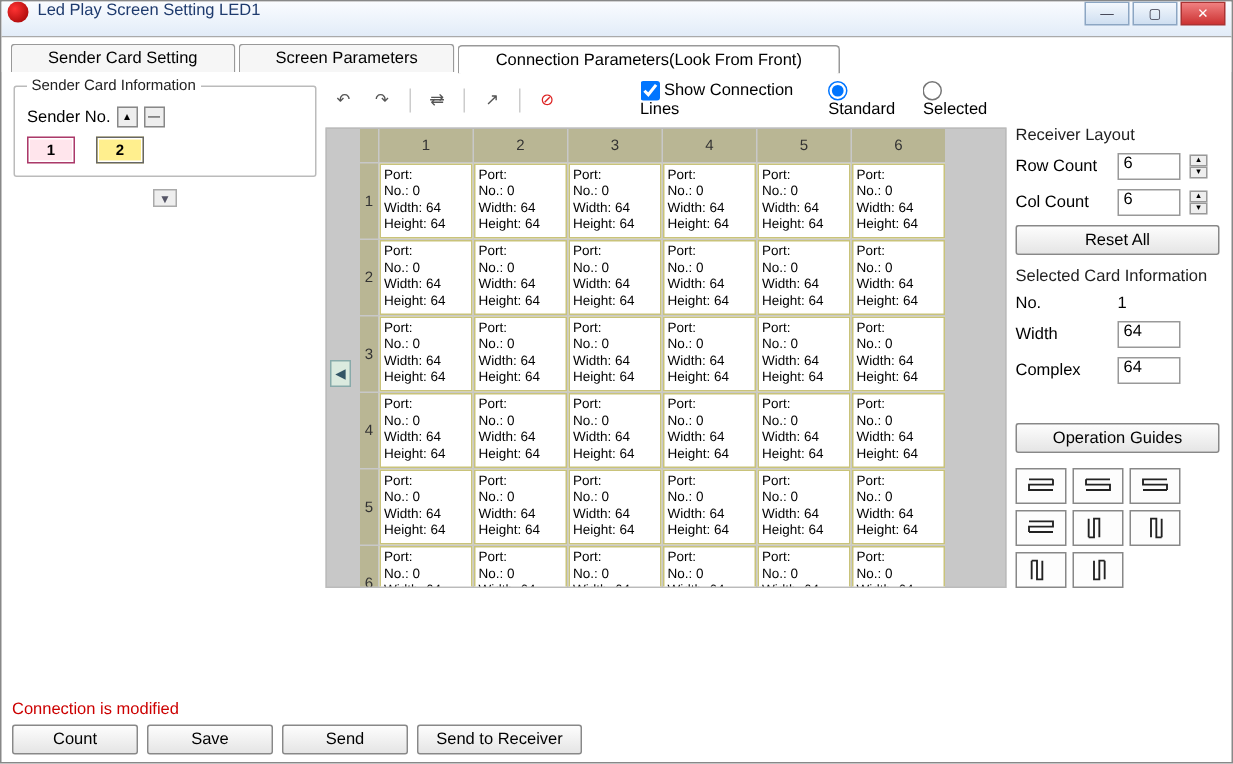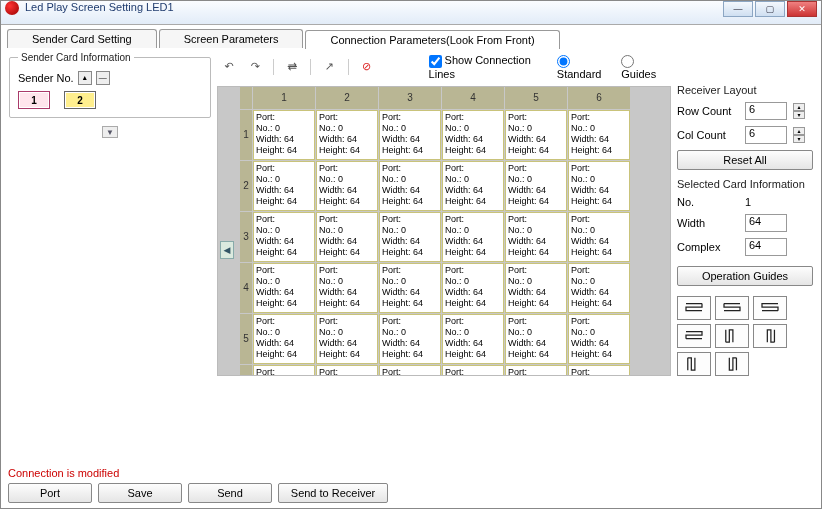--- a/index.html
+++ b/index.html
@@ -97,21 +97,21 @@
       <span class="tbtn">↷</span>
       <span class="sep"></span>
       <span class="tbtn" style="text-decoration:line-through">⇄</span>
       <span class="sep"></span>
       <span class="tbtn">↗</span>
       <span class="sep"></span>
       <span class="tbtn" style="color:#d22">⊘</span>
       <span style="flex:0 0 34px"></span>
       <label><input type="checkbox" checked="" style=""><span>Show Connection Lines</span></label>
       <label><input type="radio" name="m" checked="" style=""><span>Standard</span></label>
-      <label><input type="radio" name="m" style=""><span>Guides</span></label>
+      <label><input type="radio" name="m" style=""><span>Selected</span></label>
     </div>
 
     <div class="gridwrap" style="height:332px">
       <div class="left-arrow">◀</div>
       <div class="grid" id="grid">
           <div class="hdr"></div>
           <div class="hdr">1</div>
           <div class="hdr">2</div>
           <div class="hdr">3</div>
           <div class="hdr">4</div>
@@ -190,21 +190,21 @@
       </div>
     <div class="lblrow">
         <label>Width</label>
         <div class="numbox">64</div>
       </div>
     <div class="lblrow">
         <label>Complex</label>
         <div class="numbox">64</div>
       </div>
 
-    <div class="btn" style="text-align:center;margin-top:4px">Operation Guides</div>
+    <div class="btn" style="text-align:center;margin-top:20px">Operation Guides</div>
     <div class="opgrid" id="opgrid">
         <div class="opcell">
           <svg viewBox="0 0 22 18">
             <path d="M2 4h18M20 4v4H2v4h18" fill="none" stroke="#222" stroke-width="1.4"></path>
           </svg>
         </div>
         <div class="opcell">
           <svg viewBox="0 0 22 18">
             <path d="M20 4H2M2 4v4h18v4H2" fill="none" stroke="#222" stroke-width="1.4"></path>
           </svg>
@@ -239,18 +239,18 @@
             <path d="M16 16V2M16 2h-4v14H8V2" fill="none" stroke="#222" stroke-width="1.4"></path>
           </svg>
         </div>
       </div>
   </div>
 </div>
 
 <div class="footer">
   <div class="status">Connection is modified</div>
   <div class="footbtns">
-    <div class="btn">Port</div>
+    <div class="btn">Count</div>
     <div class="btn">Save</div>
     <div class="btn">Send</div>
     <div class="btn" style="width:110px">Send to Receiver</div>
   </div>
 </div>
 
 </body></html>

